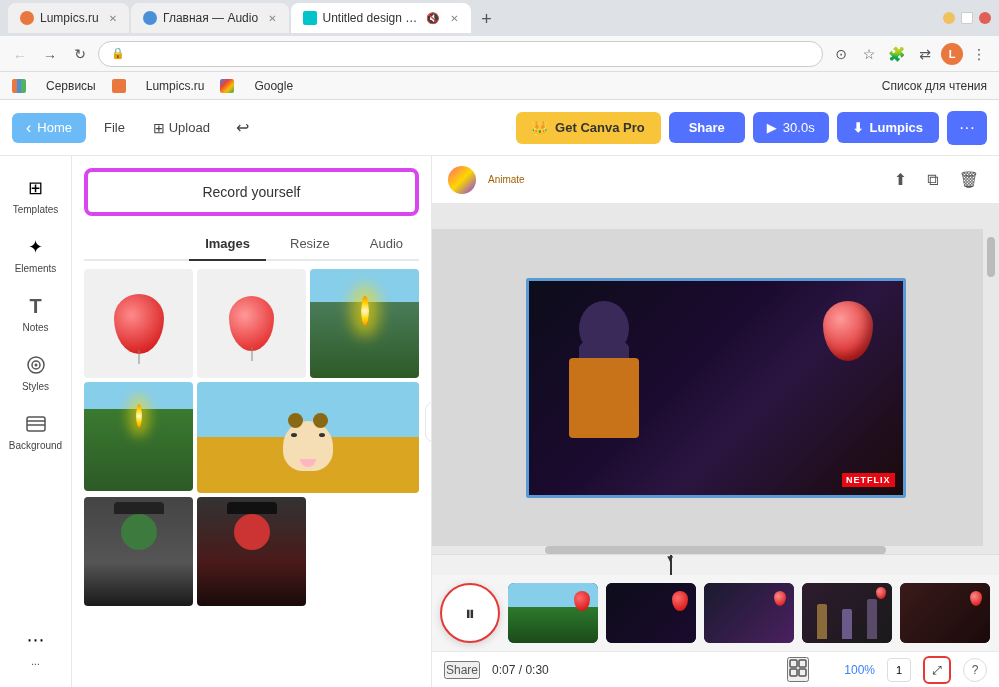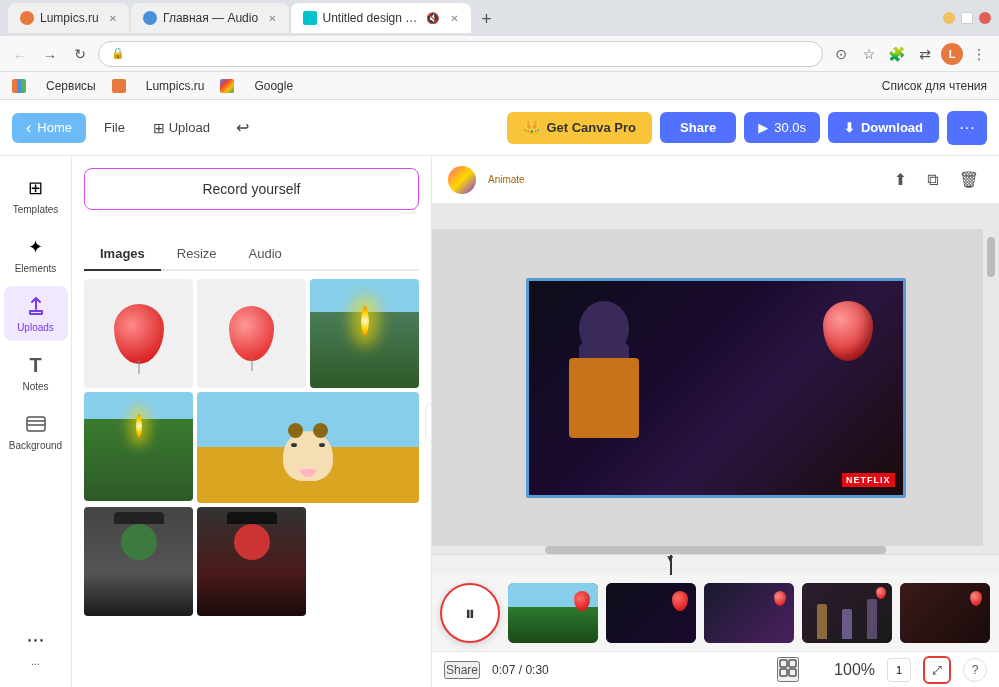--- a/index.html
+++ b/index.html
@@ -61,22 +61,22 @@
     .sidebar-icon-item { display: flex; flex-direction: column; align-items: center; gap: 4px; padding: 8px 6px; cursor: pointer; border-radius: 8px; width: 64px; }
     .sidebar-icon-item.active { background: #f0e8ff; }
     .icon-shape { width: 24px; height: 24px; display: flex; align-items: center; justify-content: center; font-size: 18px; }
     .icon-label { font-size: 10px; color: #444; text-align: center; }
     .sidebar-icon-item.active .icon-label { color: #7c3aed; }
     .sidebar-dots { margin-top: auto; margin-bottom: 12px; }
 
     
     .upload-panel { width: 360px; background: #fff; border-right: 1px solid #e8e8e8; display: flex; flex-direction: column; padding: 12px; gap: 8px; overflow-y: auto; }
     .upload-media-btn { background: #7c3aed; color: #fff; border: none; border-radius: 8px; padding: 12px; font-size: 14px; font-weight: 600; cursor: pointer; width: 100%; }
-    .record-btn { background: #fff; color: #333; border: 1px solid #d946ef; border-radius: 8px; padding: 12px; font-size: 14px; font-weight: 500; cursor: pointer; width: 100%; }
-    .media-tabs { display: flex; gap: 0; border-bottom: 2px solid #e8e8e8; margin-top: 20px; }
+    .record-btn { background: #fff; color: #333; border: 4px solid #d946ef; border-radius: 8px; padding: 12px; font-size: 14px; font-weight: 500; cursor: pointer; width: 100%; }
+    .media-tabs { display: flex; gap: 8px; border-bottom: 2px solid #e8e8e8; margin-top: 4px; justify-content: flex-end; }
     .media-tab { padding: 8px 16px; font-size: 13px; color: #555; cursor: pointer; border-bottom: 2px solid transparent; margin-bottom: -2px; }
     .media-tab.active { color: #333; font-weight: 600; border-bottom: 2px solid #333; }
     .media-grid { display: grid; grid-template-columns: 1fr 1fr 1fr; gap: 4px; }
     .media-item { aspect-ratio: 1; background: #eee; border-radius: 4px; overflow: hidden; cursor: pointer; }
     .grass-image { background: linear-gradient(180deg, #87ceeb 0%, #87ceeb 30%, #4a7c59 30%, #2d5a27 100%); width: 100%; height: 100%; position: relative; }
     .grass-image::before { content: ''; position: absolute; top: 25%; left: 50%; transform: translateX(-50%); width: 8px; height: 30px; background: radial-gradient(circle, #fff8dc 0%, #ffd700 50%, #ff8c00 100%); border-radius: 50%; box-shadow: 0 0 15px 10px rgba(255, 220, 0, 0.6); }
 
     
     .canvas-area { flex: 1; background: #e8e8e8; display: flex; flex-direction: column; position: relative; overflow: hidden; }
     .canvas-panel-top { background: #fff; border-bottom: 1px solid #e8e8e8; display: flex; align-items: center; padding: 0 16px; height: 48px; gap: 12px; }
@@ -111,21 +111,21 @@
     .clip-4 { background: linear-gradient(135deg, #2d1b2e, #1a1a1a); }
     .clip-5 { background: linear-gradient(135deg, #3a1a1a, #1a0a0a); }
     .clip-balloon { position: absolute; right: 8px; top: 8px; width: 16px; height: 20px; background: radial-gradient(circle at 35% 35%, #ff6b6b, #cc0000); border-radius: 50% 50% 50% 50% / 40% 40% 60% 60%; }
 
     
     .bottom-bar { background: #fff; border-top: 1px solid #e8e8e8; display: flex; align-items: center; padding: 0 12px; height: 36px; gap: 12px; }
     .notes-btn { font-size: 12px; color: #555; cursor: pointer; }
     .time-display { font-size: 12px; color: #333; font-weight: 500; }
     .bottom-spacer { flex: 1; }
     .view-mode-btn { font-size: 12px; color: #555; cursor: pointer; }
-    .zoom-display { font-size: 16px; color: #404040; margin-left: 23px; }
+    .zoom-display { font-size: 12px; color: #3b82f6; margin-left: 23px; }
     .page-num-btn { width: 24px; height: 24px; background: #fff; border: 1px solid #ddd; border-radius: 4px; font-size: 11px; display: flex; align-items: center; justify-content: center; cursor: pointer; }
     .expand-btn { width: 28px; height: 28px; background: #fff; border: 2px solid #e53935; border-radius: 6px; display: flex; align-items: center; justify-content: center; cursor: pointer; font-size: 12px; color: #333; }
     .help-btn { width: 24px; height: 24px; border-radius: 50%; border: 1px solid #ddd; background: #fff; display: flex; align-items: center; justify-content: center; font-size: 12px; cursor: pointer; color: #555; }
 
     .collapse-handle { position: absolute; right: -10px; top: 50%; transform: translateY(-50%); width: 16px; height: 40px; background: #fff; border: 1px solid #e8e8e8; border-radius: 8px; display: flex; align-items: center; justify-content: center; cursor: pointer; font-size: 10px; color: #888; z-index: 10; }
 
     
     .balloon-item-1, .balloon-item-2 { width: 100%; height: 100%; display: flex; align-items: center; justify-content: center; background: #f0f0f0; }
     .b1 { width: 50px; height: 60px; background: radial-gradient(circle at 35% 35%, #ff8a8a, #cc0000); border-radius: 50% 50% 50% 50% / 40% 40% 60% 60%; position: relative; }
     .b1::after { content: ''; position: absolute; bottom: -10px; left: 50%; transform: translateX(-50%); width: 1px; height: 14px; background: #888; }
@@ -226,49 +226,51 @@
       </button>
       <button class="share-btn">
         <span>Share</span>
       </button>
       <button class="timer-btn">
         <span>▶</span>
         <span>30.0s</span>
       </button>
       <button class="download-btn">
         <span>⬇</span>
-        <span>Download</span>
+        <span>Lumpics</span>
       </button>
       <button class="more-btn">
         <span>···</span>
       </button>
     </div>
 
     <div class="canva-main">
 
       <div class="sidebar-icons">
         <div class="sidebar-icon-item">
           <div class="icon-shape">⊞</div>
           <span class="icon-label">Templates</span>
         </div>
         <div class="sidebar-icon-item">
           <div class="icon-shape">✦</div>
           <span class="icon-label">Elements</span>
         </div>
-        <div class="sidebar-icon-item active">
-          <div class="icon-shape" style="color:#7c3aed;">
-            <svg width="22" height="22" viewBox="0 0 22 22" fill="none" xmlns="http://www.w3.org/2000/svg">
-              <path d="M11 3L11 14M11 3L7 7M11 3L15 7M5 16H17V19H5V16Z" stroke="#7c3aed" stroke-width="2" stroke-linecap="round" stroke-linejoin="round"></path>
-            </svg>
-          </div>
-          <span class="icon-label" style="color:#7c3aed;">Uploads</span>
-        </div>
         <div class="sidebar-icon-item">
           <div class="icon-shape" style="font-size:20px;font-weight:bold;color:#555;">T</div>
           <span class="icon-label">Notes</span>
+        </div>
+        <div class="sidebar-icon-item">
+          <div class="icon-shape">
+            <svg width="22" height="22" viewBox="0 0 22 22" fill="none">
+              <circle cx="11" cy="11" r="8" stroke="#555" stroke-width="1.5"></circle>
+              <circle cx="11" cy="11" r="4" stroke="#555" stroke-width="1.5"></circle>
+              <circle cx="11" cy="11" r="1.5" fill="#555"></circle>
+            </svg>
+          </div>
+          <span class="icon-label">Styles</span>
         </div>
         <div class="sidebar-icon-item">
           <div class="icon-shape">
             <svg width="22" height="22" viewBox="0 0 22 22" fill="none">
               <rect x="2" y="4" width="18" height="14" rx="2" stroke="#555" stroke-width="1.5"></rect>
               <line x1="2" y1="8" x2="20" y2="8" stroke="#555" stroke-width="1.5"></line>
               <line x1="2" y1="12" x2="20" y2="12" stroke="#555" stroke-width="1.5"></line>
             </svg>
           </div>
           <span class="icon-label">Background</span>

